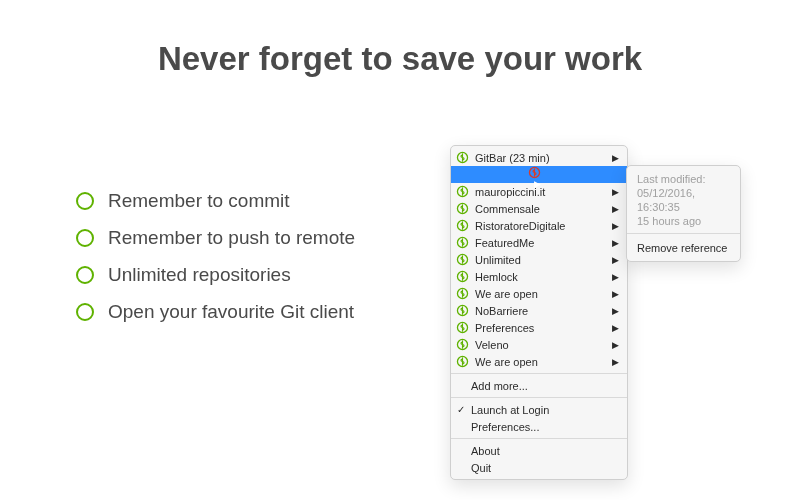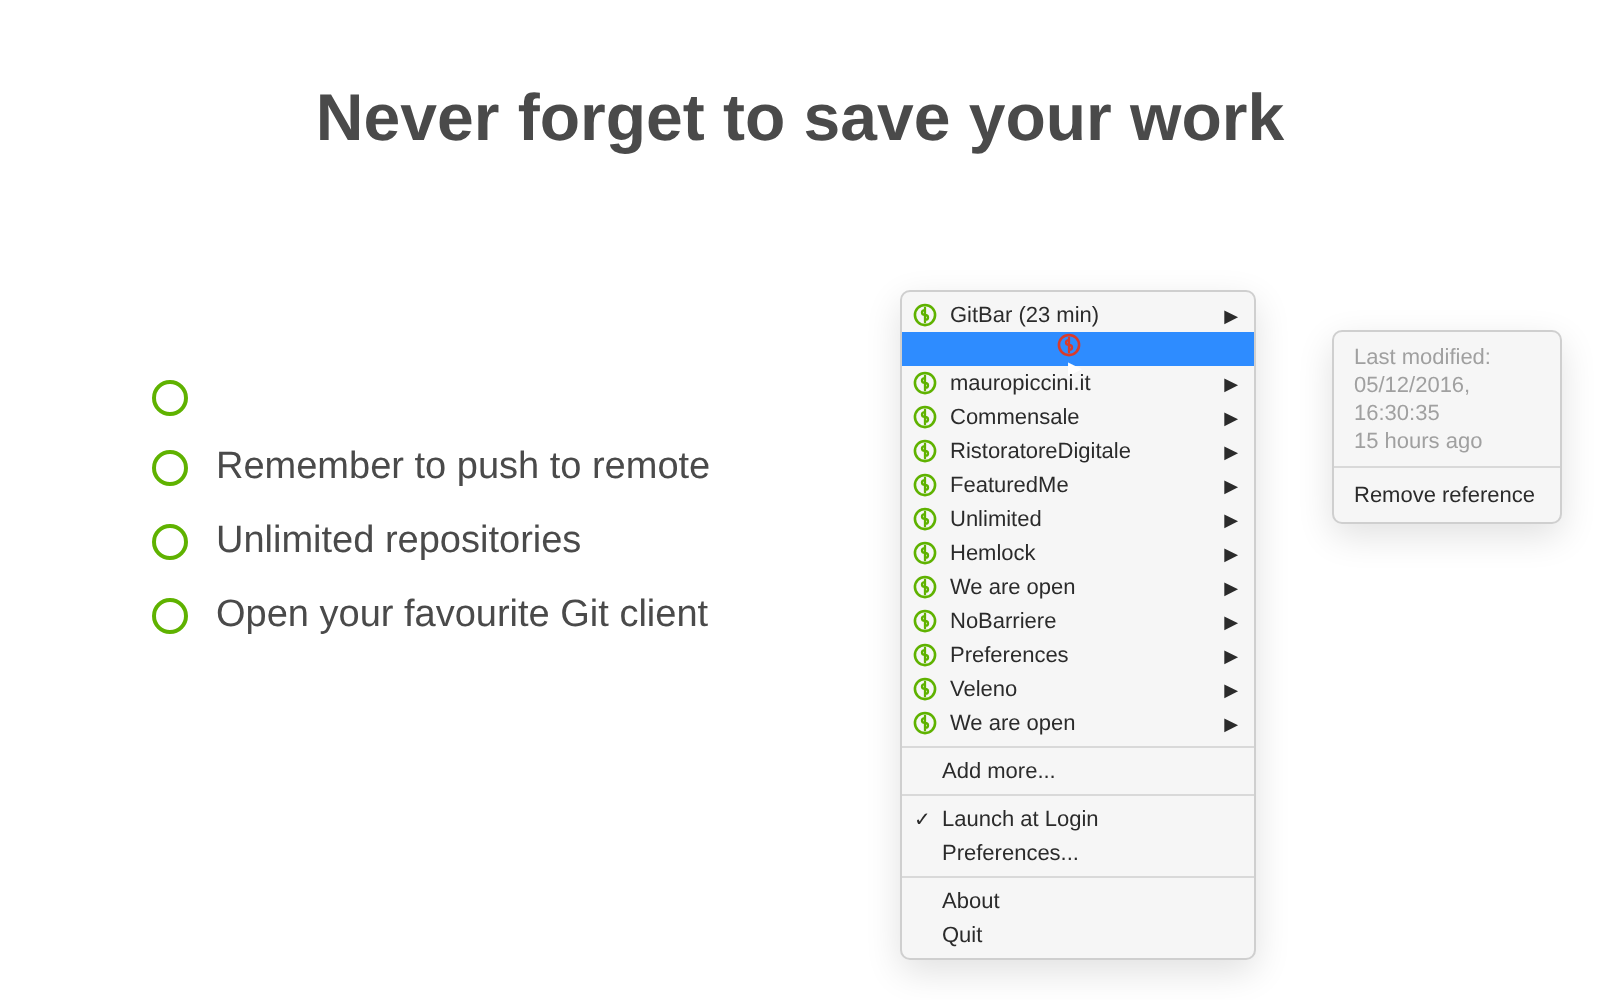--- a/index.html
+++ b/index.html
@@ -113,21 +113,20 @@
     left: 176px;
     top: 20px;
     width: 115px;
     background: #f6f6f6;
     border: 1px solid #cfcfcf;
     border-radius: 5px;
     box-shadow: 0 6px 18px rgba(0,0,0,0.12);
     font-size: 11px;
     color: #2b2b2b;
     padding: 6px 0 3px 0;
-    margin-left: 40px;
   }
   .submenu .grey {
     color: #a0a0a0;
     padding: 0 10px;
     line-height: 14px;
   }
   .submenu .hr {
     height: 1px;
     background: #d9d9d9;
     margin: 5px 0;
@@ -138,20 +137,21 @@
   }
 </style>
 </head>
 <body>
 
 <h1 class="headline">Never forget to save your work</h1>
 
 <ul class="features">
     <li class="feature">
       <span class="bullet"></span>
+      <span>Remember to commit</span>
     </li>
     <li class="feature">
       <span class="bullet"></span>
       <span>Remember to push to remote</span>
     </li>
     <li class="feature">
       <span class="bullet"></span>
       <span>Unlimited repositories</span>
     </li>
     <li class="feature">

